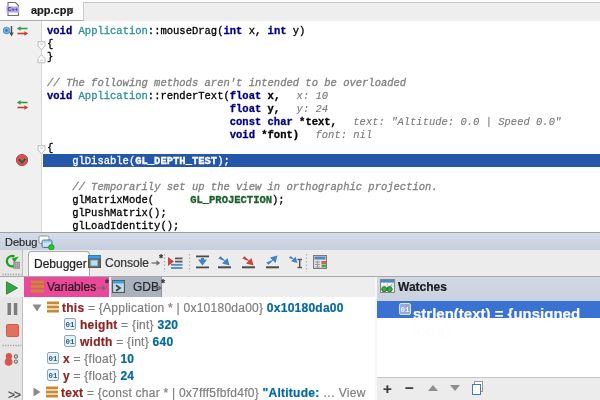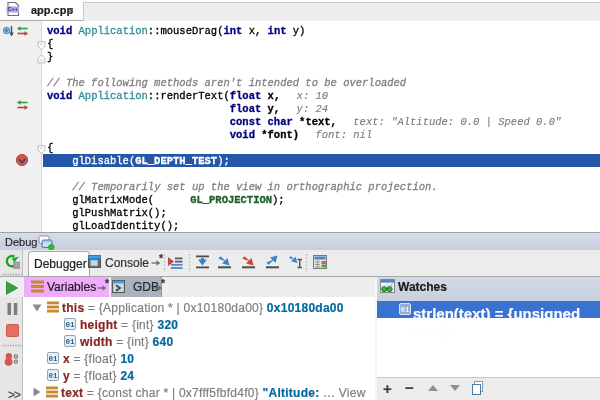--- a/index.html
+++ b/index.html
@@ -31,21 +31,21 @@
 #dbghdr { left:0; top:232px; width:600px; height:19px; border-top:1px solid #9f9f9f; background:linear-gradient(#d6dde9,#c6cedf); border-bottom:1px solid #b3bac8; }
 #dbghdr .t1 { position:absolute; left:5px; top:3px; font-size:11px; color:#282828; }
 #dbghdr .t2 { position:absolute; left:57px; top:20px; font-size:11px; color:#1d1d1d; }
 
 #toolrow { left:0; top:250px; width:600px; height:26px; background:#ececec; }
 #leftcol { left:0; top:250px; width:23px; height:150px; background:#e6e6e6; border-right:1px solid #bfbfbf; }
 #tabDebugger { left:28px; top:251px; width:62px; height:25px; background:#fdfdfd; border:1px solid #a9a9a9; border-bottom:none; border-radius:4px 4px 0 0; }
 #tabDebugger span { position:absolute; left:5px; top:5px; font-size:12px; color:#1e1e1e; }
 
 #row3 { left:0; top:276px; width:600px; height:21px; background:#eeeeee; border-top:1px solid #a8a8a8; }
-#tabVars { left:24px; top:277px; width:86px; height:20px; background:#f0abfc; border-right:1px solid #f2f2f2; }
+#tabVars { left:24px; top:277px; width:86px; height:20px; background:#ec4899; border-right:1px solid #f2f2f2; }
 #tabVars .txt { position:absolute; left:23px; top:3px; font-size:12px; color:#1b1b1b; }
 #tabGDB { left:111px; top:277px; width:51px; height:20px; background:#aab2bd; border-right:1px solid #8d939d;padding-left:8px; }
 #tabGDB .txt { position:absolute; left:22px; top:3px; font-size:12px; color:#24282e; }
 #vdivider { left:375px; top:277px; width:2px; height:123px; background:#f7f7f7; }
 #watchhdr { left:377px; top:276px; width:223px; height:37px; background:linear-gradient(#d2d9e4,#c5cddc); border-top:1px solid #a8a8a8; }
 #watchhdr .txt { position:absolute; left:21px; top:3px; font-size:12px; font-weight:bold; color:#1b1b1b; }
 
 
 .trow { position:absolute; font-size:12px; color:#000; white-space:pre; letter-spacing:0.25px; }
 .vname { color:#8b2525; font-weight:bold; }

